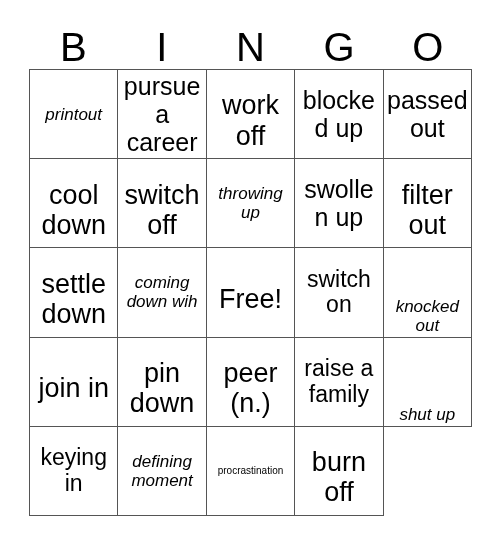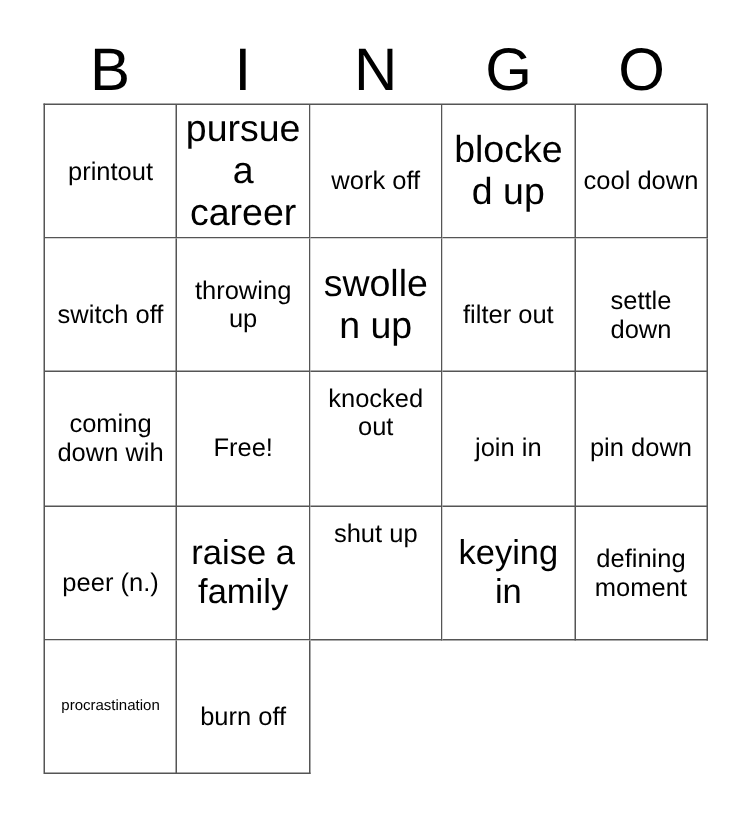--- a/index.html
+++ b/index.html
@@ -74,27 +74,27 @@
   .cell-text {
     display: block;
     width: 100%;
     line-height: 1.12;
     word-wrap: break-word;
     color: #000;
   }
 
   
   .fs-xs   { font-size: 10px; }
-  .fs-md   { font-size: 17px; }
+  .fs-md   { font-size: 17px; font-style: italic; }
   .fs-lg   { font-size: 25px; }
   .fs-xl   { font-size: 23px; }
-  .fs-xxl  { font-size: 17px; margin-top: 13px; }
+  .fs-xxl  { font-size: 27px; margin-top: 13px; }
 
   
-  .va-top    { align-items: flex-start; padding-top: 8px; }
+  .va-top    { align-items: flex-end; padding-top: 8px; }
   .va-center { align-items: center; }
 </style>
 </head>
 <body>
 
 <div id="bingo-card">
 
   <div id="header-row">
       <div class="header-letter">B</div>
       <div class="header-letter">I</div>
@@ -110,20 +110,23 @@
       <div class="cell va-center">
         <span class="cell-text fs-lg">pursue a career</span>
       </div>
       <div class="cell va-center">
         <span class="cell-text fs-xxl">work off</span>
       </div>
       <div class="cell va-center">
         <span class="cell-text fs-lg">blocked up</span>
       </div>
       <div class="cell va-center">
+        <span class="cell-text fs-lg">passed out</span>
+      </div>
+      <div class="cell va-center">
         <span class="cell-text fs-xxl">cool down</span>
       </div>
       <div class="cell va-center">
         <span class="cell-text fs-xxl">switch off</span>
       </div>
       <div class="cell va-center">
         <span class="cell-text fs-md">throwing up</span>
       </div>
       <div class="cell va-center">
         <span class="cell-text fs-lg">swollen up</span>
@@ -132,20 +135,23 @@
         <span class="cell-text fs-xxl">filter out</span>
       </div>
       <div class="cell va-center">
         <span class="cell-text fs-xxl">settle down</span>
       </div>
       <div class="cell va-center">
         <span class="cell-text fs-md">coming down wih</span>
       </div>
       <div class="cell va-center">
         <span class="cell-text fs-xxl">Free!</span>
+      </div>
+      <div class="cell va-center">
+        <span class="cell-text fs-xl">switch on</span>
       </div>
       <div class="cell va-top">
         <span class="cell-text fs-md">knocked out</span>
       </div>
       <div class="cell va-center">
         <span class="cell-text fs-xxl">join in</span>
       </div>
       <div class="cell va-center">
         <span class="cell-text fs-xxl">pin down</span>
       </div>

